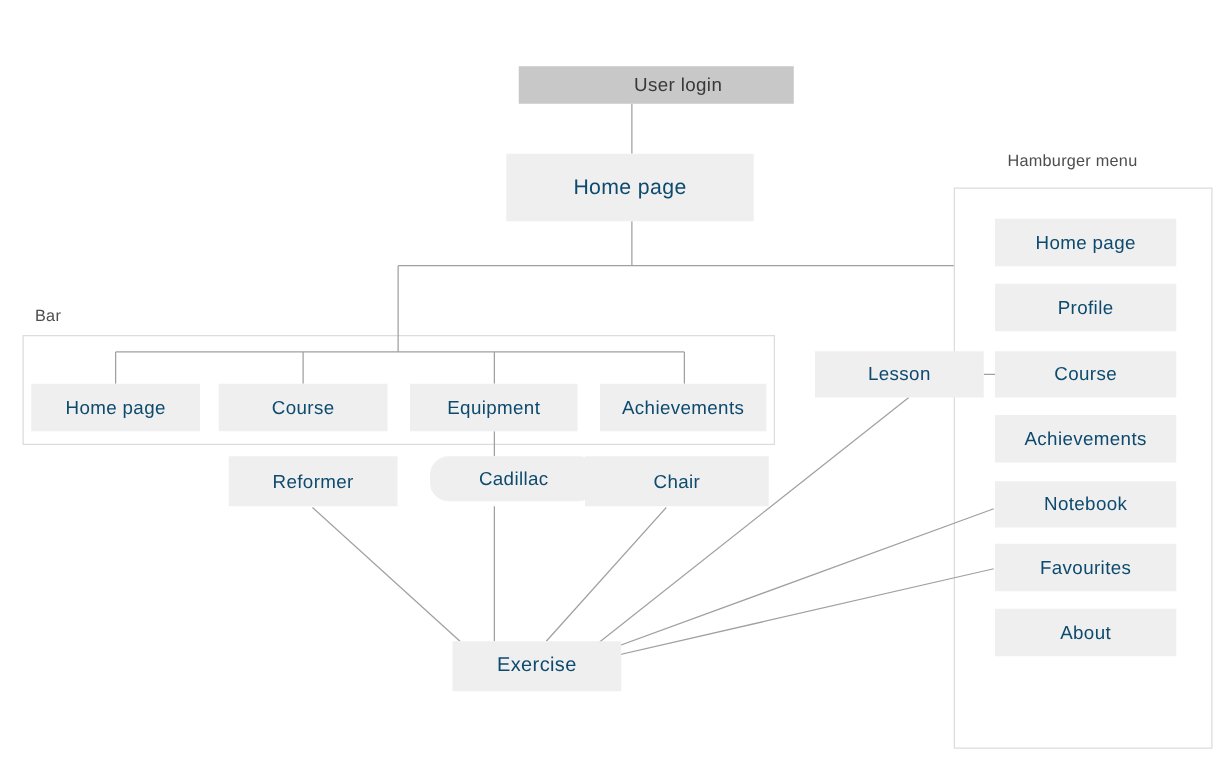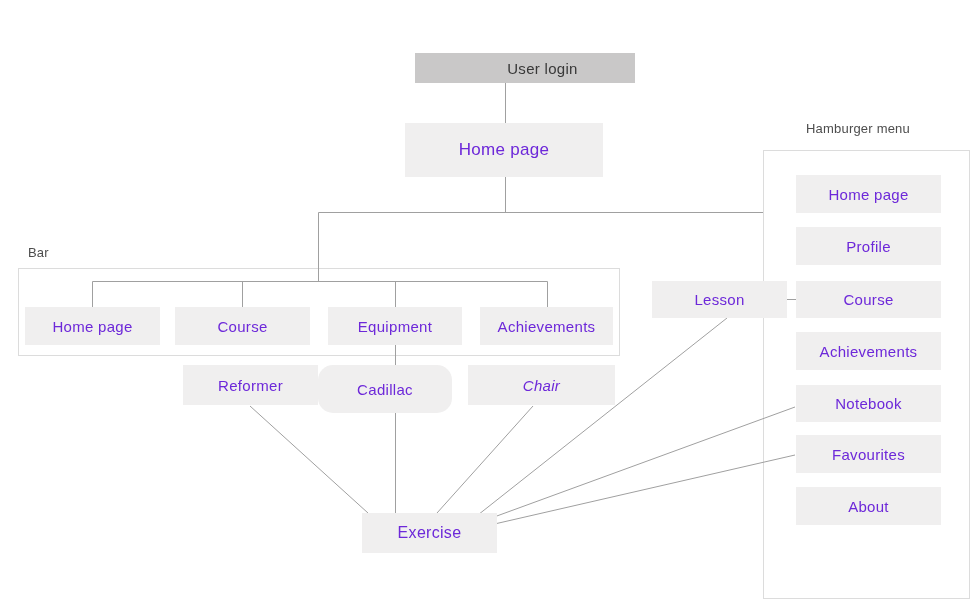--- a/index.html
+++ b/index.html
@@ -5,21 +5,21 @@
   html,body{margin:0;padding:0;background:#ffffff;}
   .canvas{
     position:relative;width:979px;height:612px;overflow:hidden;background:#ffffff;
     font-family:"Liberation Sans","DejaVu Sans",sans-serif;
   }
   .group-box{position:absolute;border:1px solid #dcdcdc;background:transparent;z-index:1;}
   .lines{position:absolute;left:0;top:0;z-index:2;}
   .lines line{stroke:#a0a0a0;stroke-width:1;}
   .node{
     position:absolute;display:flex;align-items:center;justify-content:center;
-    background:#f0efef;color:#6d28d9;font-size:15px;font-weight:300;
+    background:#f0efef;color:#0c4a6e;font-size:15px;font-weight:300;
     letter-spacing:0.3px;z-index:3;white-space:nowrap;
   }
   .node.dark{background:#c9c8c8;color:#383838;font-weight:400;padding-left:35px;}
   .group-label{position:absolute;font-size:13px;color:#4d4d4d;z-index:3;letter-spacing:0.2px;}
 </style>
 </head>
 <body>
 
 <div class="canvas">
 
@@ -51,22 +51,22 @@
 
   <div class="node dark" style="left:415px;top:53px;width:185px;height:30px;">User login</div>
   <div class="node" style="left:405px;top:123px;width:198px;height:54px;font-size:17px;">Home page</div>
 
   <div class="node" style="left:25px;top:307px;width:135px;height:38px;">Home page</div>
   <div class="node" style="left:175px;top:307px;width:135px;height:38px;">Course</div>
   <div class="node" style="left:328px;top:307px;width:134px;height:38px;">Equipment</div>
   <div class="node" style="left:480px;top:307px;width:133px;height:38px;">Achievements</div>
 
   <div class="node" style="left:183px;top:365px;width:135px;height:40px;">Reformer</div>
-  <div class="node" style="left:318px;top:365px;width:134px;height:48px;border-radius:15px;">Cadillac</div>
-  <div class="node" style="left:468px;top:365px;width:147px;height:40px;font-style:italic;">Chair</div>
+  <div class="node" style="left:344px;top:365px;width:134px;height:36px;border-radius:15px;">Cadillac</div>
+  <div class="node" style="left:468px;top:365px;width:147px;height:40px;">Chair</div>
 
   <div class="node" style="left:328px;top:513px;width:135px;height:40px;font-size:16px;margin-left:34px;">Exercise</div>
   <div class="node" style="left:652px;top:281px;width:135px;height:37px;">Lesson</div>
 
   <div class="node" style="left:796px;top:175px;width:145px;height:38px;">Home page</div>
   <div class="node" style="left:796px;top:227px;width:145px;height:38px;">Profile</div>
   <div class="node" style="left:796px;top:281px;width:145px;height:37px;">Course</div>
   <div class="node" style="left:796px;top:332px;width:145px;height:38px;">Achievements</div>
   <div class="node" style="left:796px;top:385px;width:145px;height:37px;">Notebook</div>
   <div class="node" style="left:796px;top:435px;width:145px;height:38px;">Favourites</div>

